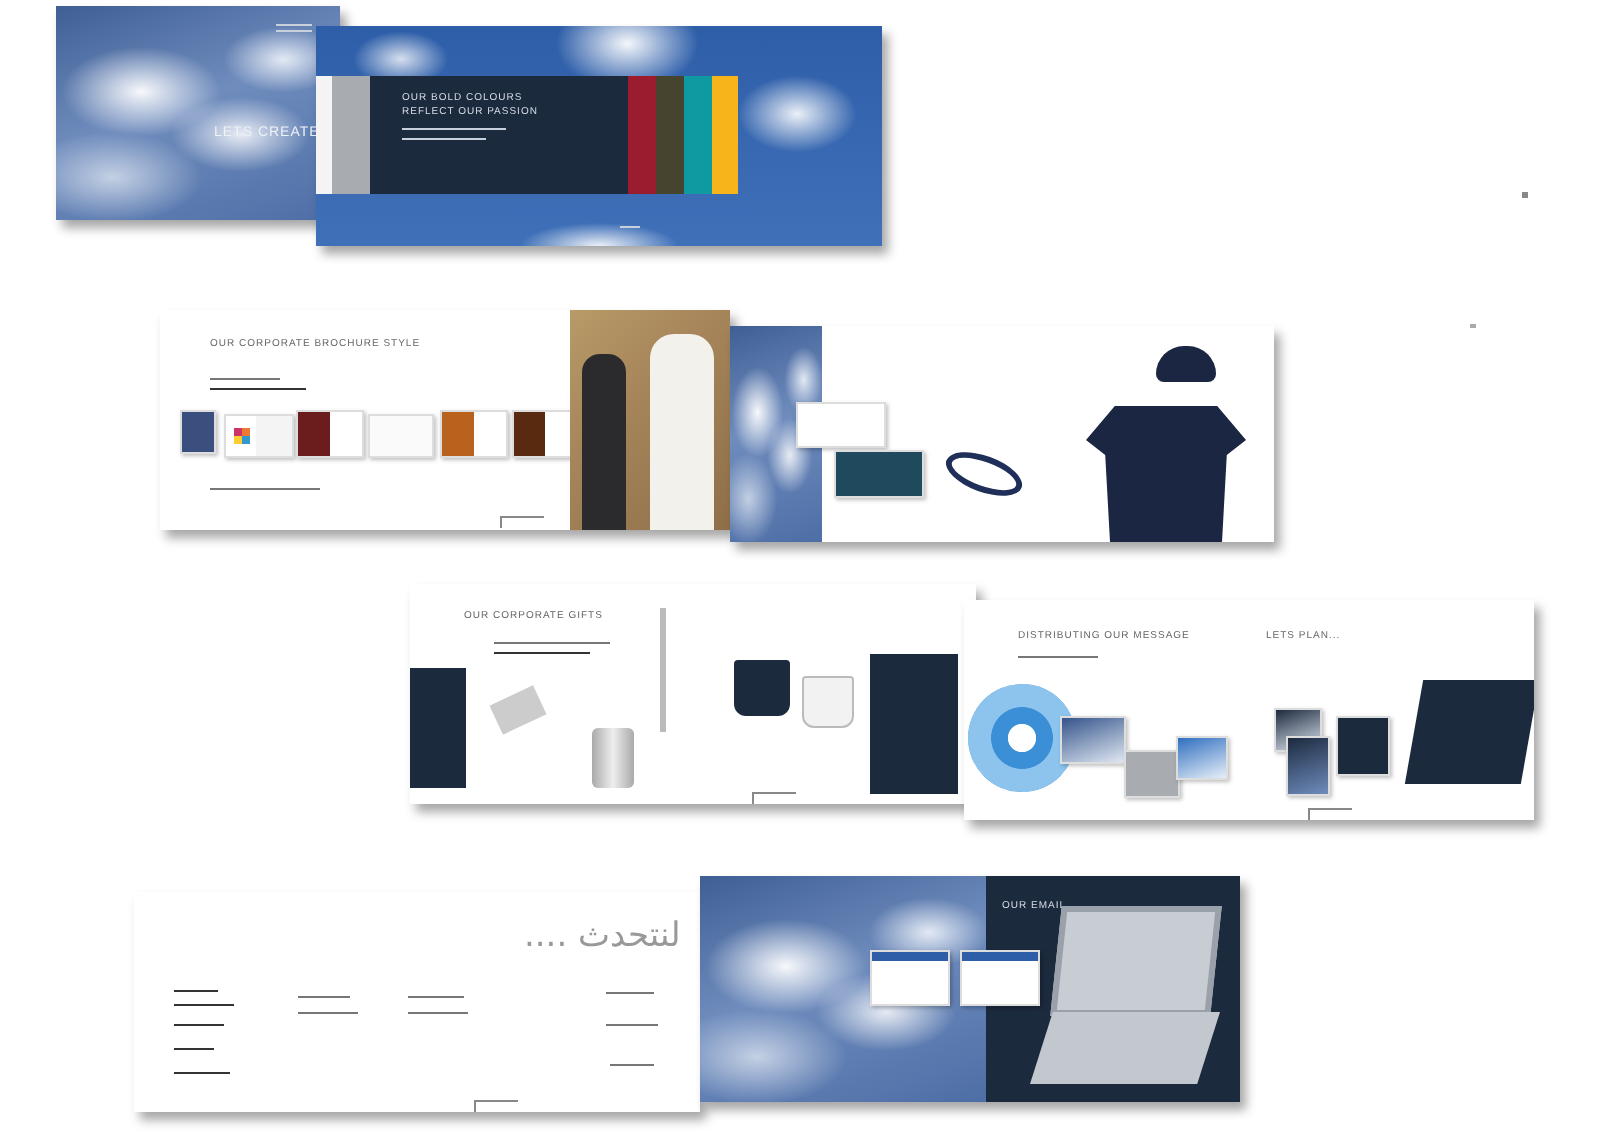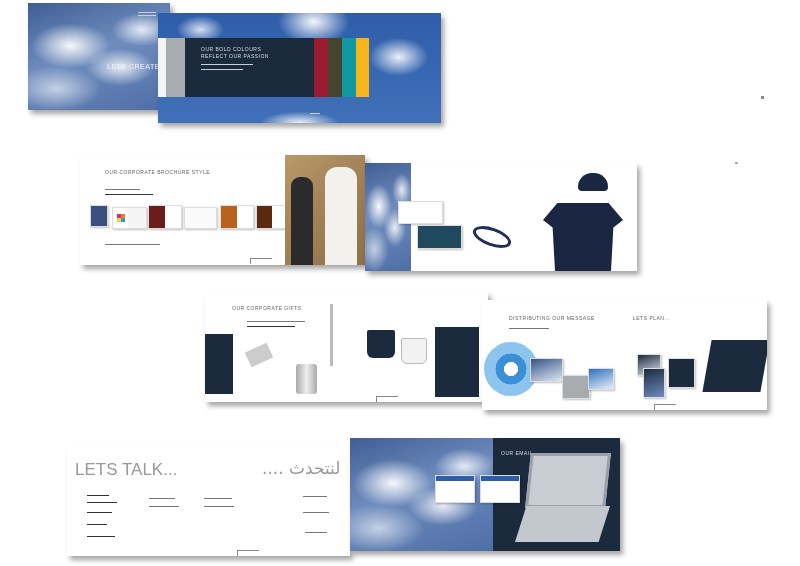--- a/index.html
+++ b/index.html
@@ -115,21 +115,20 @@
   <div class="thumb" style="left:80px; top:75px; width:28px; height:24px; background:#a8abaf;"></div>
   <div class="thumb" style="left:106px; top:68px; width:26px; height:22px; background:linear-gradient(160deg,#2f6fc0,#e7eef8);"></div>
   <div class="thumb" style="left:155px; top:54px; width:24px; height:22px; background:linear-gradient(160deg,#1c2a3e,#dfe7f2);"></div>
   <div class="thumb" style="left:161px; top:68px; width:22px; height:30px; background:linear-gradient(160deg,#1c2a3e,#6f8cbd);"></div>
   <div class="thumb" style="left:186px; top:58px; width:27px; height:30px; background:#1c2a3e;"></div>
   <div style="position:absolute; left:225px; top:40px; width:58px; height:52px; background:#1c2a3e; transform:skewX(-10deg);"></div>
   <div class="footer-tag" style="left:172px; top:104px;"></div>
 </div>
 
 <div class="spread" style="left:67px; top:446px; width:283px; height:110px;">
-  <div class="heading" style="left:8px; top:14px; font-size:17px; color:#999; letter-spacing:0;">LETS TALK...</div>
   <div class="heading" style="left:195px; top:12px; font-size:17px; color:#999; font-family:'DejaVu Sans', sans-serif; direction:rtl;">لنتحدث ....</div>
   <div class="txt-line" style="left:20px; top:49px; width:22px; height:1px; background:#333;"></div>
   <div class="txt-line" style="left:20px; top:56px; width:30px; height:1px; background:#333;"></div>
   <div class="txt-line" style="left:20px; top:66px; width:25px; height:1px; background:#333;"></div>
   <div class="txt-line" style="left:20px; top:78px; width:20px; height:1px; background:#333;"></div>
   <div class="txt-line" style="left:20px; top:90px; width:28px; height:1px; background:#333;"></div>
   <div class="txt-line" style="left:82px; top:52px; width:26px; height:1px;"></div>
   <div class="txt-line" style="left:82px; top:60px; width:30px; height:1px;"></div>
   <div class="txt-line" style="left:137px; top:52px; width:28px; height:1px;"></div>
   <div class="txt-line" style="left:137px; top:60px; width:30px; height:1px;"></div>

